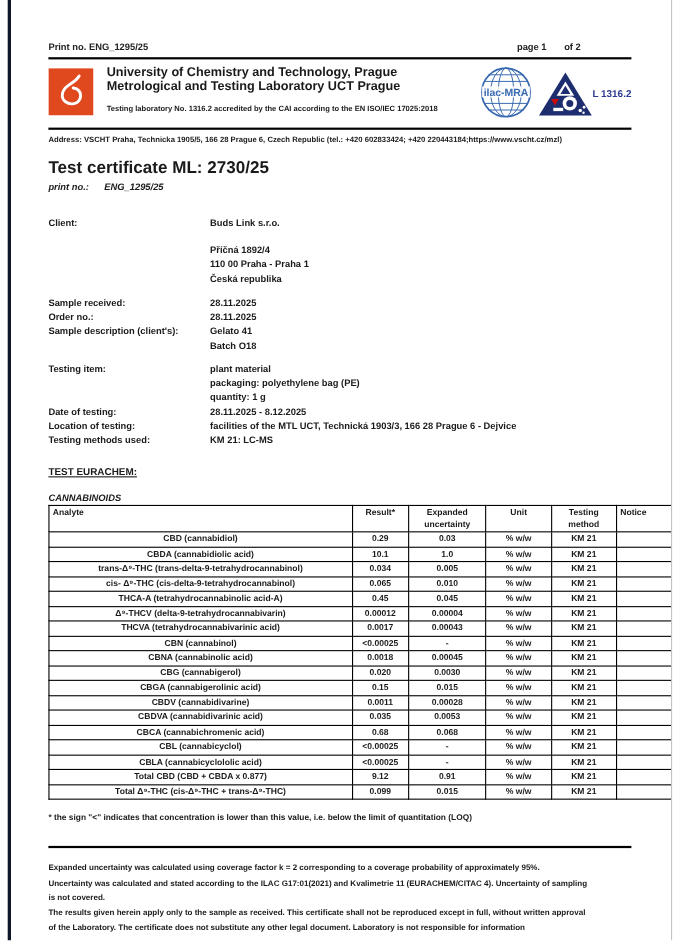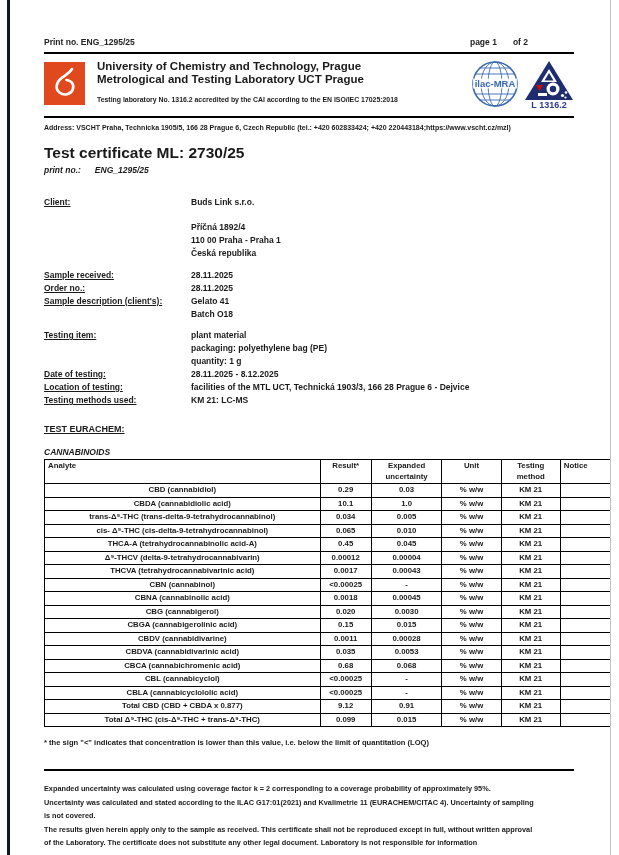--- a/index.html
+++ b/index.html
@@ -9,28 +9,28 @@
   .page-ind{margin-right:46px;display:flex;gap:16px;}
   .hr-thick{border:none;border-top:2px solid #000;margin:5px 0 0 0;}
   .hr-thick2{border:none;border-top:2px solid #000;margin:0;}
   .header-flex{display:flex;align-items:stretch;gap:12px;padding:6px 0 5px 0;}
   .uct-logo{width:41px;height:43px;flex:0 0 41px;margin-top:2px;}
   .header-text{flex:1;display:flex;flex-direction:column;}
   .ht-line{font-size:11.5px;font-weight:bold;line-height:13px;}
   .ht-accred{font-size:6.9px;font-weight:bold;margin-top:10px;}
   .logos{display:flex;gap:5px;}
   .ilac{margin-bottom:3px;}
-  .cai{display:flex;flex-direction:column;align-items:center;}
+  .cai{display:flex;flex-direction:row;align-items:center;}
   .cai-label{font-size:9px;font-weight:bold;color:#2b3990;line-height:9px;margin-top:0px;}
   .address-line{font-size:7px;font-weight:bold;margin:6px 0 0 0;}
   .title{font-size:15.5px;font-weight:bold;margin-top:13px;}
   .print-no{font-size:8.5px;font-weight:bold;font-style:italic;margin-top:3px;display:flex;gap:14px;}
   .info-section{margin-top:21px;font-size:8.5px;font-weight:bold;}
   .info-row{display:flex;line-height:13px;}
-  .info-row .lbl{width:147px;flex:0 0 147px;text-decoration:underline;}
+  .info-row .lbl{width:147px;flex:0 0 147px;}
   .info-row .val{flex:1;}
   .gap12{height:12px;}
   .gap9{height:9px;}
   .gap8{height:8px;}
   .results-heading{margin-top:17px;font-size:9px;font-weight:bold;text-decoration:underline;}
   .group-heading{margin-top:13px;font-size:8.5px;font-weight:bold;font-style:italic;}
   table.results{border-collapse:collapse;margin-top:2px;width:600px;table-layout:fixed;}
   table.results th,table.results td{border:1px solid #000;font-size:7.8px;font-weight:bold;padding:1px 3px;line-height:10.5px;}
   table.results th{text-align:left;vertical-align:top;}
   table.results th.c{text-align:center;}

